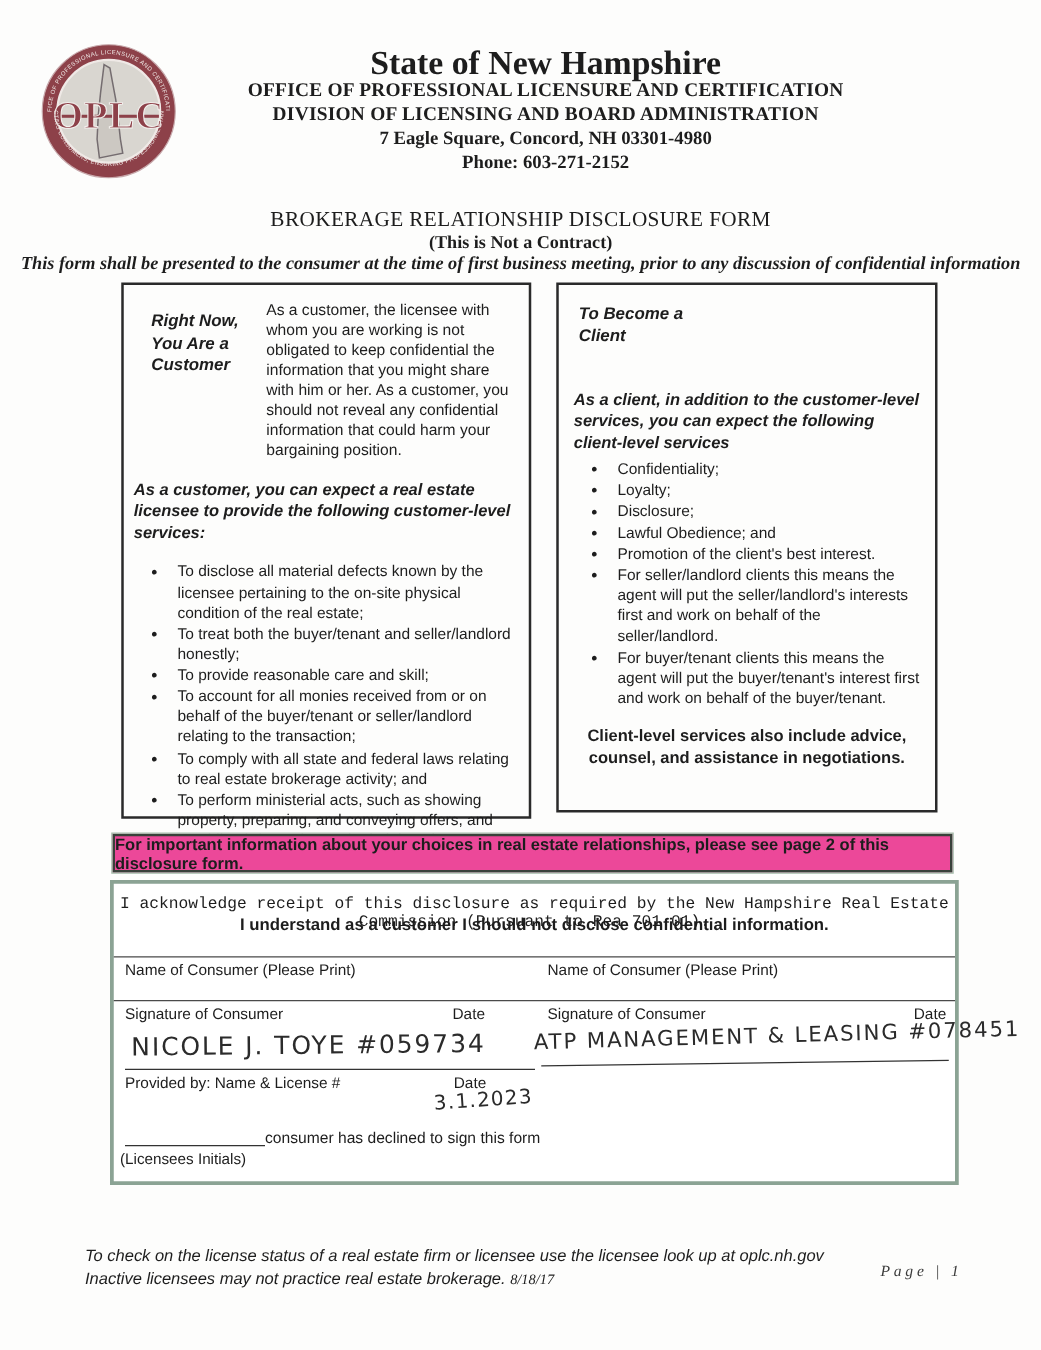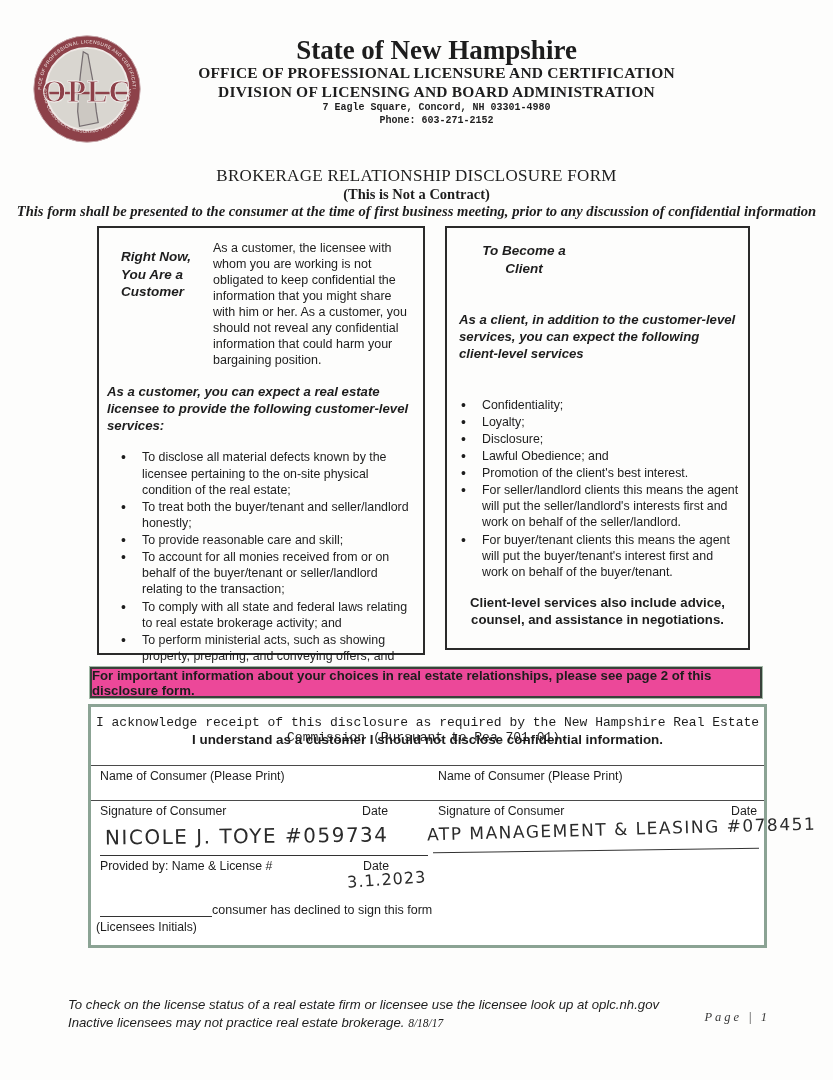--- a/index.html
+++ b/index.html
@@ -4,49 +4,49 @@
 <style>
   html,body{margin:0;padding:0;background:#e8e8e8;}
   #page{position:relative;width:833px;height:1080px;margin:0 auto;background:#fdfdfc;
         font-family:"Liberation Sans",sans-serif;color:#1d1d1d;overflow:hidden;}
   .abs{position:absolute;}
 
   
   .hdr{left:60px;right:20px;top:36px;text-align:center;font-family:"Liberation Serif",serif;font-weight:bold;}
   .hdr .state{font-size:27px;line-height:1.05;}
   .hdr .office,.hdr .division{font-size:15.5px;line-height:1.22;letter-spacing:.2px;}
-  .hdr .addr,.hdr .phone{font-size:10px;line-height:1.25;font-family:Liberation Mono, monospace;}
+  .hdr .addr,.hdr .phone{font-size:15px;line-height:1.25;}
   .seal{left:30px;top:33px;width:114px;height:112px;}
 
   
   .title1{left:0;right:0;top:166px;text-align:center;font-family:"Liberation Serif",serif;
           font-size:17px;letter-spacing:.3px;}
   .title2{left:0;right:0;top:186px;text-align:center;font-family:"Liberation Serif",serif;
           font-weight:bold;font-size:14.5px;}
   .presented{left:10px;right:10px;top:203px;text-align:center;font-family:"Liberation Serif",serif;
           font-weight:bold;font-style:italic;font-size:14.6px;}
 
   
   .boxL{left:97px;top:226px;width:324px;height:425px;border:2px solid #2a2a2a;}
   .boxR{left:445px;top:226px;width:301px;height:420px;border:2px solid #2a2a2a;}
   .rowTop{display:flex;}
   .boxL .rowTop{padding:12px 8px 0 22px;}
-  .boxR .rowTop{padding:14px 8px 0 16px;text-align:center;}
+  .boxR .rowTop{padding:14px 8px 0 16px;}
   .sideLbl{font-weight:bold;font-style:italic;font-size:13.5px;line-height:1.3;white-space:pre-line;}
   .boxL .sideLbl{width:92px;flex:none;padding-top:8px;}
   .boxR .sideLbl{width:122px;flex:none;}
   .introTxt{flex:1;font-size:12.5px;line-height:1.28;}
   .boxR .introTxt{font-size:12.2px;line-height:1.25;padding-right:2px;}
   .svcHead{font-weight:bold;font-style:italic;font-size:13.2px;line-height:1.3;}
   .boxL .svcHead{margin:15px 6px 0 8px;}
   .boxR .svcHead{margin:34px 8px 0 12px;}
   ul.blt{list-style:none;margin:15px 4px 0 0;padding:0 4px 0 22px;}
   ul.blt li{position:relative;padding-left:21px;font-size:12.4px;line-height:1.3;margin-bottom:1px;}
   ul.blt li::before{content:"\2022";position:absolute;left:0;top:-1px;font-size:14px;}
-  .boxR ul.blt{margin-top:34px;padding-left:14px;}
+  .boxR ul.blt{margin-top:4px;padding-left:26px;}
   .clientNote{margin:14px 10px 0 10px;text-align:center;font-weight:bold;font-size:13.2px;line-height:1.3;}
 
   
   .banner{left:90px;top:667px;width:668px;height:27px;border:2px solid #39413a;outline:1px solid #a3baa8;
           display:flex;align-items:center;justify-content:center;font-weight:bold;font-size:13.2px;background:#ec4899;}
 
   
   .ackBox{left:88px;top:704px;width:673px;height:238px;border:3px solid #8ba394;background:#fff;}
   .ackL1{left:0;right:0;top:8px;text-align:center;font-size:13px;font-family:Liberation Mono, monospace;}
   .ackL2{left:0;right:0;top:25px;text-align:center;font-weight:bold;font-size:13.4px;}

